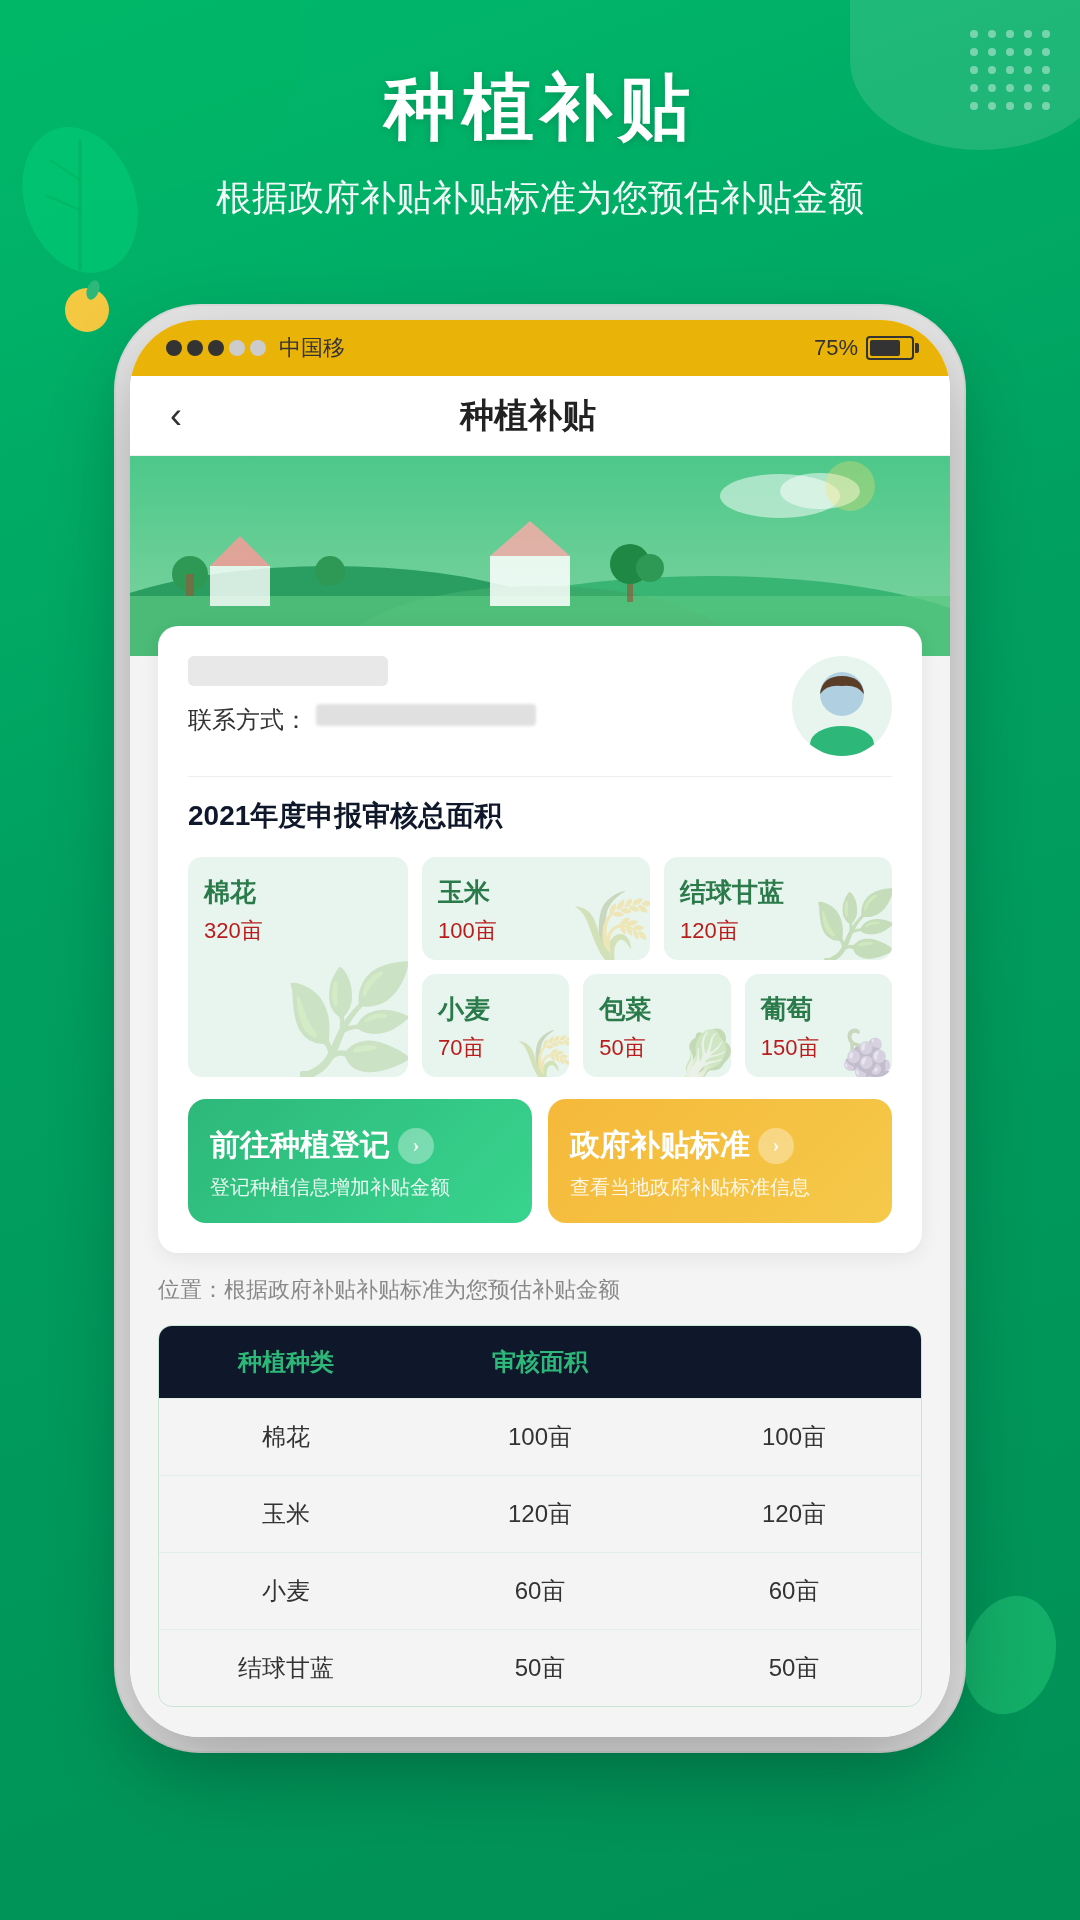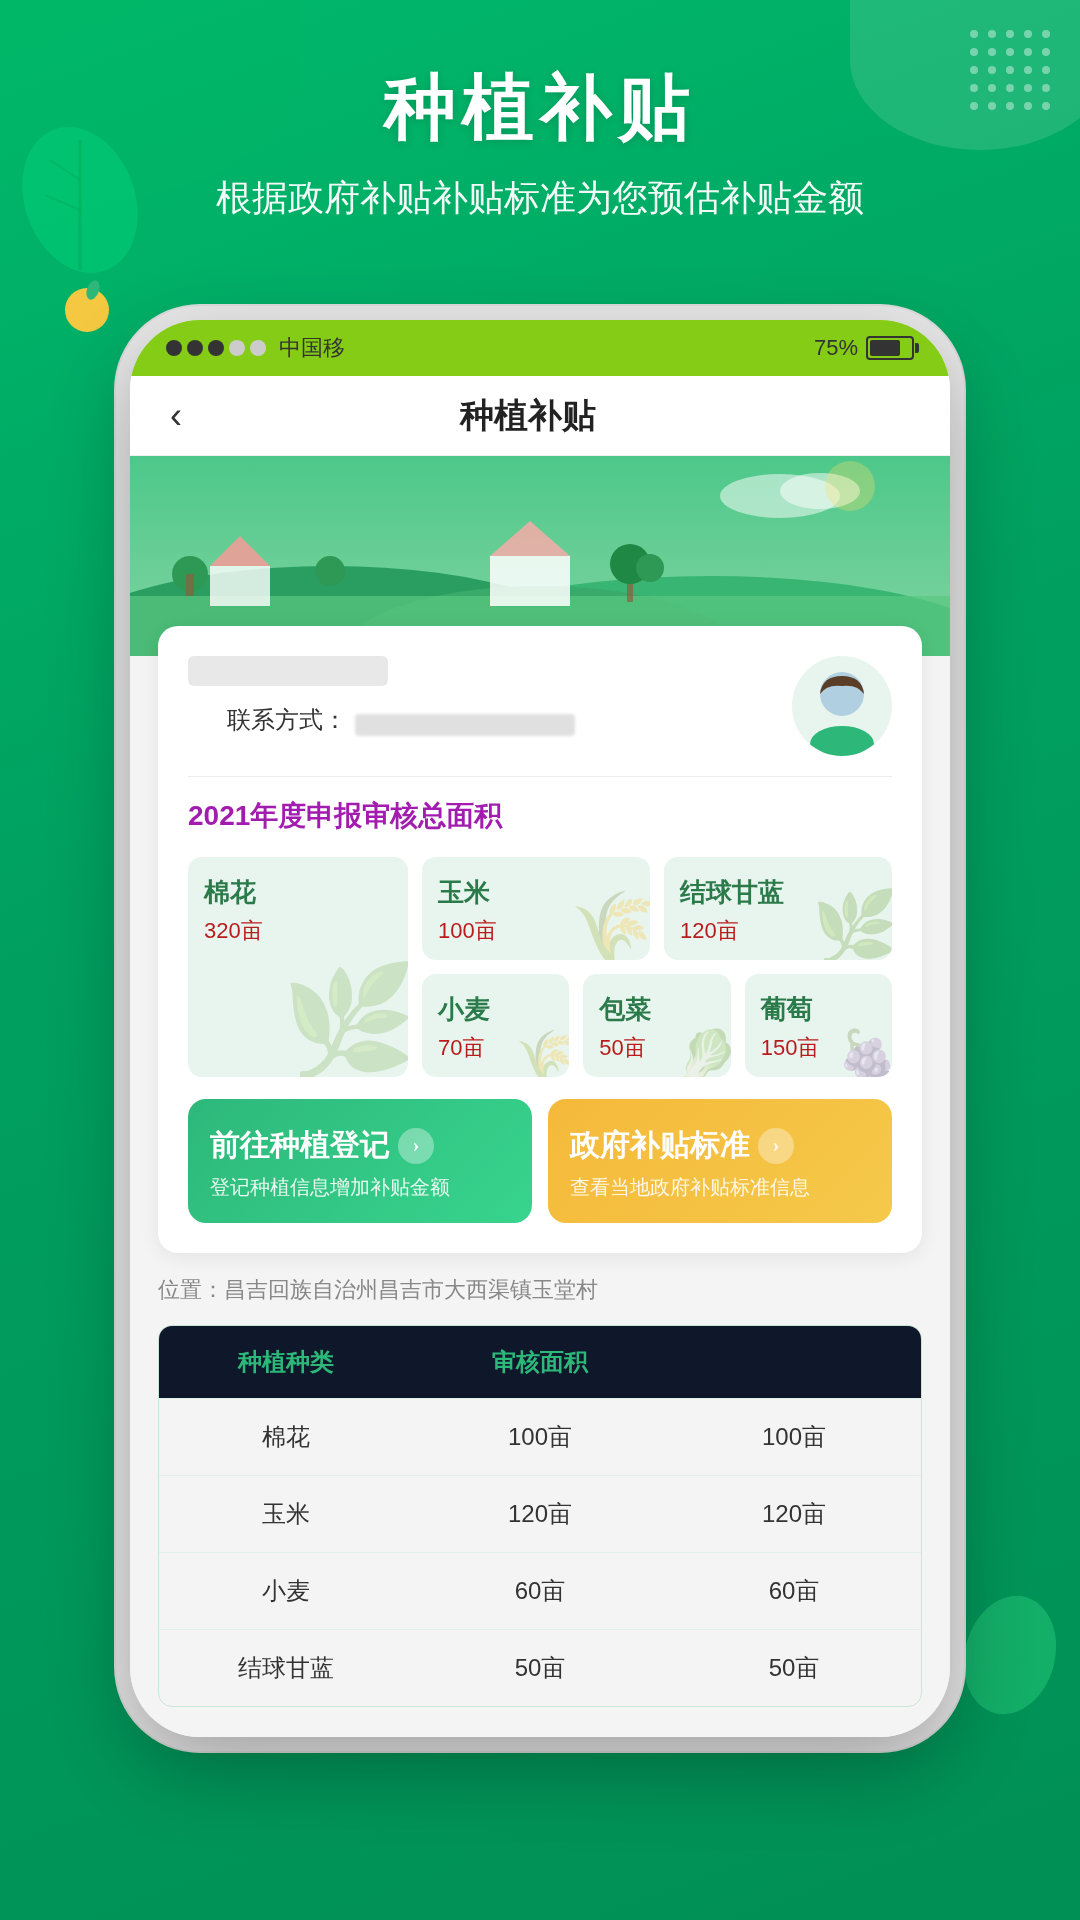--- a/index.html
+++ b/index.html
@@ -93,21 +93,21 @@
       width: 820px;
       background: #f5f5f5;
       border-radius: 70px;
       box-shadow: 0 30px 80px rgba(0,0,0,0.3), 0 0 0 14px #e8e8e8, 0 0 0 16px #ddd;
       overflow: hidden;
       z-index: 20;
     }
 
     
     .status-bar {
-      background: #84cc16;
+      background: #eab308;
       height: 56px;
       display: flex;
       align-items: center;
       justify-content: space-between;
       padding: 0 36px;
       font-size: 24px;
     }
     .signal-dots {
       display: flex; align-items: center; gap: 5px;
     }
@@ -204,22 +204,21 @@
       background: #e8e8e8;
       border-radius: 6px;
       width: 200px;
       margin-bottom: 18px;
     }
     .profile-row {
       font-size: 24px;
       color: #555;
       margin-bottom: 12px;
       display: flex;
-      align-items: flex-end;
-      margin-left: 39px;
+      align-items: flex-start;
     }
     .profile-label { color: #333; font-weight: 500; white-space: nowrap; }
     .blurred-bar {
       display: inline-block;
       background: #e0e0e0;
       border-radius: 4px;
       height: 22px;
       width: 220px;
       margin-left: 8px;
       vertical-align: middle;
@@ -237,21 +236,21 @@
     .divider {
       height: 1px;
       background: #eee;
       margin: 20px 0;
     }
 
     
     .crops-title {
       font-size: 28px;
       font-weight: 600;
-      color: #a21caf;
+      color: #0f172a;
       margin-bottom: 22px;
     }
     .crop-card {
       background: #e8f5ee;
       border-radius: 14px;
       padding: 18px 16px 14px;
       position: relative;
       overflow: hidden;
       min-height: 100px;
     }
@@ -580,21 +579,21 @@
             <div class="action-btn-title">
               <span>政府补贴标准</span>
               <div class="action-btn-arrow">›</div>
             </div>
             <div class="action-btn-desc">查看当地政府补贴标准信息</div>
           </div>
         </div>
       </div>
 
       <div class="subsidy-section">
-        <div class="subsidy-location">位置：昌吉回族自治州昌吉市大西渠镇玉堂村</div>
+        <div class="subsidy-location">位置：根据政府补贴补贴标准为您预估补贴金额</div>
 
         <div class="data-table">
           <div class="table-header">
             <div class="th">种植种类</div>
             <div class="th">审核面积</div>
           </div>
 
           <div id="table-body">
               <div class="table-row-item">
       <div class="td">棉花</div>

